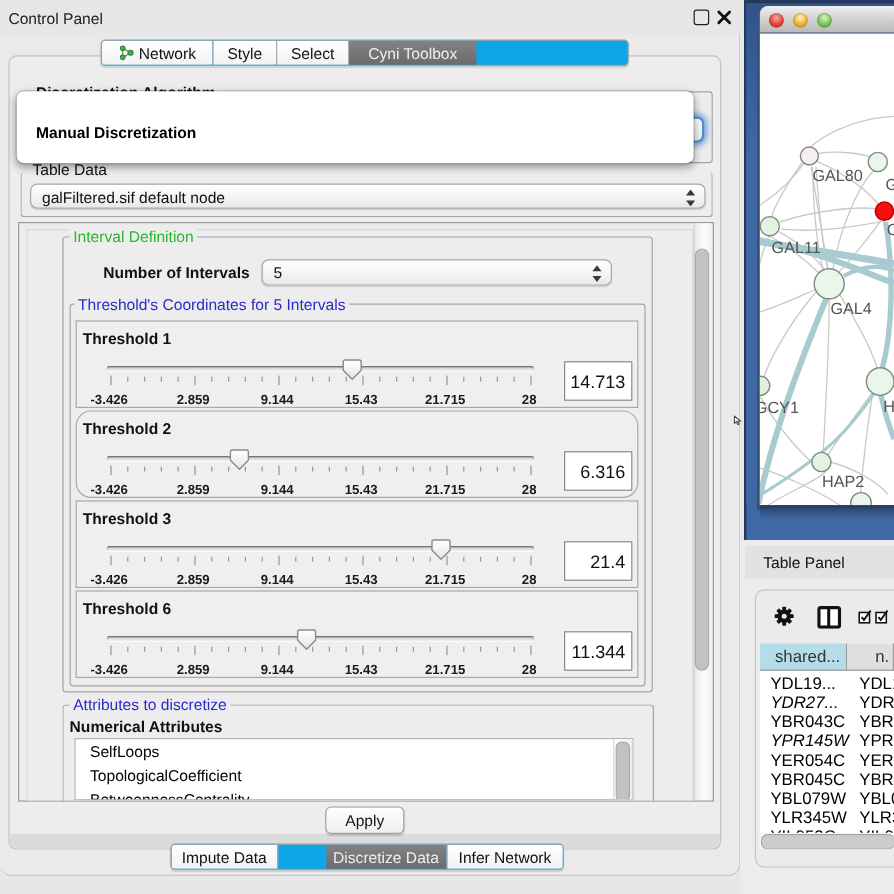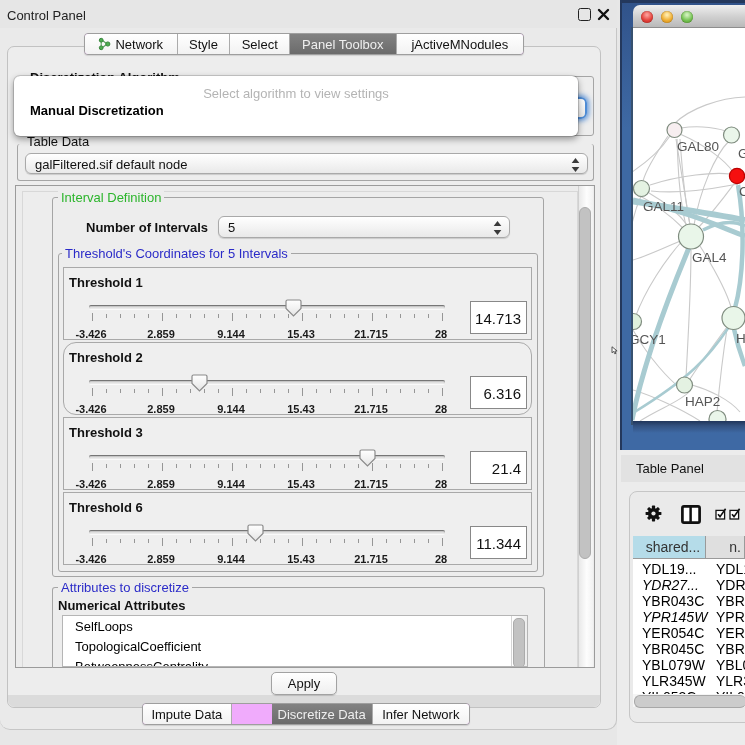--- a/index.html
+++ b/index.html
@@ -3,21 +3,21 @@
 <meta charset="utf-8">
 <style>
   html,body{margin:0;padding:0;}
   body{width:745px;height:745px;background:#E7E7E7;font-family:"Liberation Sans",sans-serif;position:relative;overflow:hidden;}
   .abs{position:absolute;}
   
   #win{left:0;top:0;width:616px;height:729px;background:#EAEAEA;border-right:1px solid #C6C6C6;border-bottom:1px solid #C6C6C6;border-radius:0 0 10px 10px;}
   #titlebar{left:0;top:0;width:617px;height:28px;background:#E6E6E6;}
   #titlebar .t{left:7px;top:8px;font-size:13px;color:#222;}
   
-  .seg{display:flex;height:20px;background:#f0abfc;border:1px solid #9E9E9E;border-radius:4px;overflow:hidden;box-shadow:0 1px 1px rgba(0,0,0,.12);}
+  .seg{display:flex;height:20px;background:#0ea5e9;border:1px solid #9E9E9E;border-radius:4px;overflow:hidden;box-shadow:0 1px 1px rgba(0,0,0,.12);}
   .seg .s{display:flex;align-items:center;justify-content:center;font-size:13px;color:#111;border-right:1px solid #ABABAB;background:linear-gradient(#FFFFFF,#F2F2F2);white-space:nowrap;}
   .seg .s:last-child{border-right:none;}
   .seg .sel{background:linear-gradient(#828282,#6B6B6B);color:#EFEFEF;}
   
   #panel{left:7px;top:46px;width:594px;height:662px;background:#EDEDED;border:1px solid #C2C2C2;border-radius:7px;box-sizing:border-box;}
   .gbox{border:1px solid #A5A5A5;border-radius:3px;}
   
   .combo{background:linear-gradient(#FFFFFF,#E9E9E9);border:1px solid #A9A9A9;border-radius:6px;box-sizing:border-box;font-size:13px;color:#111;box-shadow:0 1px 1px rgba(0,0,0,.15);}
   .combo .cv{position:absolute;left:9px;top:3px;}
   .arr{position:absolute;right:7px;top:4px;width:9px;height:14px;}
@@ -72,22 +72,21 @@
 
 <div class="abs seg" style="left:84px;top:33px;width:438px;">
   <div class="s" style="width:92px;"><svg width="13" height="14" viewBox="0 0 13 14" style="margin-right:4px;">
         <path d="M3.2 4.8 L3.2 9.2 M4.8 3.8 L8.2 6.2 M4.8 10.2 L8.2 7.8" stroke="#57A05B" stroke-width="1.1" fill="none"></path>
         <circle cx="3.2" cy="3.2" r="1.9" fill="#4CAF50" stroke="#2F7D33" stroke-width="0.9"></circle>
         <circle cx="9.8" cy="7" r="2.1" fill="#4CAF50" stroke="#2F7D33" stroke-width="0.9"></circle>
         <circle cx="3.2" cy="10.8" r="1.9" fill="#4CAF50" stroke="#2F7D33" stroke-width="0.9"></circle>
       </svg>Network</div>
   <div class="s" style="width:52px;">Style</div>
   <div class="s" style="width:59px;">Select</div>
-  <div class="s sel" style="width:106px;">Panel Toolbox</div>
-  <div class="s" style="width:127px;">jActiveMNodules</div>
+  <div class="s sel" style="width:106px;">Cyni Toolbox</div>
 </div>
 
 <div class="abs gbox" style="left:17px;top:76px;width:575px;height:58px;"></div>
 <div class="abs" style="left:27px;top:70px;font-size:13px;font-weight:bold;color:#111;background:#EDEDED;padding:0 3px;">Discretization Algorithm</div>
 <div class="abs combo" style="left:30px;top:97px;width:557px;height:22px;box-shadow:0 0 5px 2px rgba(80,140,215,.85);border:2px solid #4F8CD5;"></div>
 
 <div class="abs gbox" style="left:17px;top:144px;width:575px;height:36px;border-top:none;"></div>
 <div class="abs" style="left:17px;top:138px;width:575px;height:8px;"></div>
 <div class="abs" id="tdlbl" style="left:24px;top:134px;font-size:13px;color:#111;padding:0 3px;">Table Data</div>
 <div class="abs combo" style="left:25px;top:153px;width:563px;height:21px;">
@@ -345,21 +344,20 @@
 
 <div class="abs btn" style="left:271px;top:672px;width:64px;height:21px;">Apply</div>
 
 <div class="abs seg" style="left:142px;top:703px;width:326px;">
   <div class="s" style="width:100px;">Impute Data</div>
   <div class="s sel" style="width:114px;margin-left:40px;">Discretize Data</div>
   <div class="s" style="width:110px;">Infer Network</div>
 </div>
 
 <div class="abs" id="popup">
-  <div class="hint">Select algorithm to view settings</div>
   <div class="it1">Manual Discretization</div>
 </div>
 
 <div class="abs" id="netwin"></div>
 <div class="abs" style="left:620px;top:0;width:2px;height:450px;background:#24385C;"></div>
 <div class="abs" style="left:620px;top:0;width:125px;height:3px;background:#24385C;"></div>
 <div class="abs" id="netwin2" style="left:622px;top:3px;width:123px;height:418px;background:linear-gradient(#31538A,#3E69A4 30%);"></div>
 <div class="abs" id="nettitle" style="left:633px;"></div>
 <div class="light" style="left:641px;background:radial-gradient(circle at 50% 32%,#FB9A95 8%,#E4433C 55%,#B7231D);box-shadow:inset 0 0 1px #7E120E;"></div>
 <div class="light" style="left:661px;background:radial-gradient(circle at 50% 32%,#FEE9A8 8%,#EFAF34 55%,#C9820F);box-shadow:inset 0 0 1px #8A5A05;"></div>

